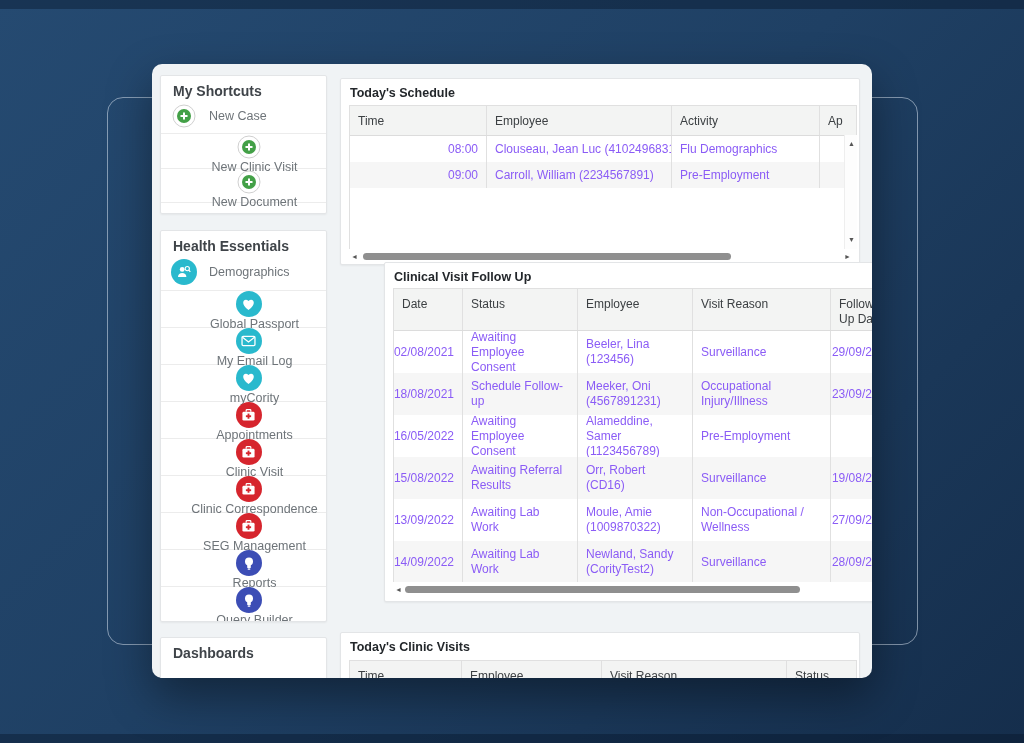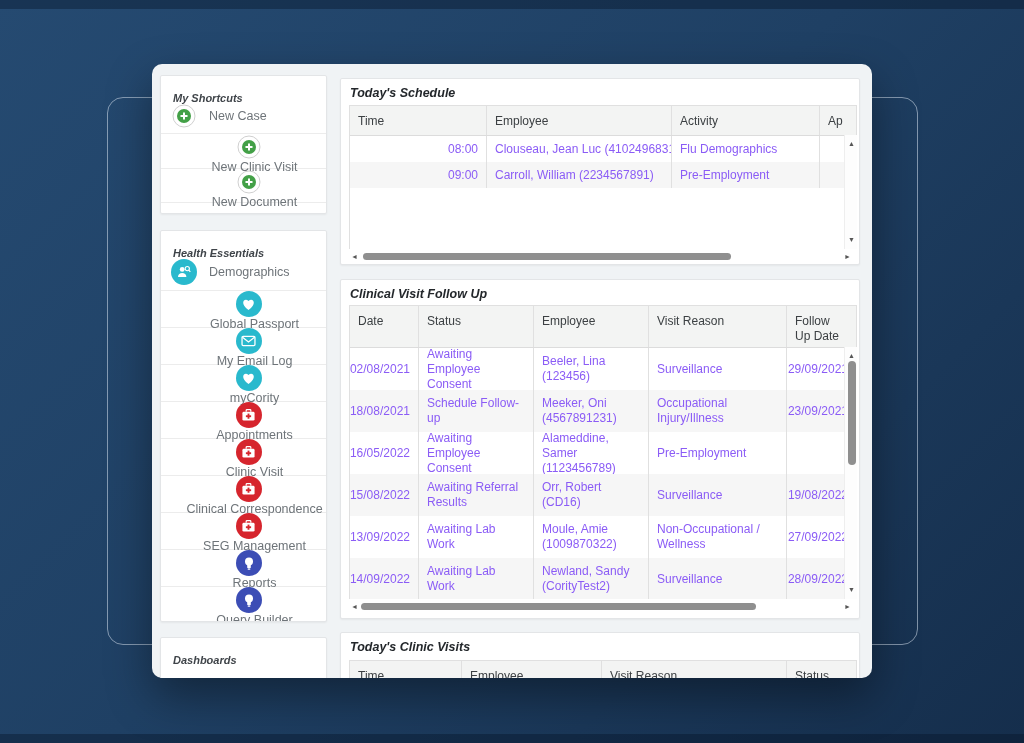--- a/index.html
+++ b/index.html
@@ -16,37 +16,37 @@
 
   .card { position:absolute; left:152px; top:64px; width:720px; height:614px;
     background:#f0f3f5; border-radius:10px; box-shadow:0 18px 45px rgba(0,0,0,.4); overflow:hidden; }
 
   
   .panel { position:absolute; background:#fff; border:1px solid #e3e5e7; border-radius:2px;
     box-shadow:0 1px 2px rgba(0,0,0,.05); overflow:hidden; }
   .p1 { left:8px; top:11px; width:167px; height:139px; }
   .p2 { left:8px; top:166px; width:167px; height:392px; }
   .p3 { left:8px; top:573px; width:167px; height:90px; }
-  .sec-label { height:22px; padding:16px 0 0 12px; font-size:11px; font-weight:bold; color:#3f4449;font-style:italic; }
+  .sec-label { height:22px; padding:7px 0 0 12px; font-size:14px; font-weight:bold; color:#3f4449; }
   .s-item { display:flex; align-items:center; height:35px; padding-left:10px; cursor:pointer; }
   .p2 .s-item { height:37px; }
   .s-item + .s-item { border-top:1px solid #ececec;flex-direction:column; }
   .p1 .s-item.last { border-bottom:1px solid #ececec; }
   .s-label { margin-left:12px; font-size:12.5px; color:#6e7479; }
   .ico { width:26px; height:26px; border-radius:50%; display:flex; align-items:center; justify-content:center; flex:0 0 26px; }
   .ico svg { display:block; }
   .ico.plain { background:none; }
 
   
   .widget { position:absolute; left:188px; width:520px; background:#fff;
     border:1px solid #e3e5e7; border-radius:2px; box-shadow:0 1px 2px rgba(0,0,0,.05); overflow:hidden; }
   .w1 { top:14px; height:187px; }
-  .w2 { top:215px; height:340px; }
+  .w2 { top:198px; height:340px;margin-left:44px; }
   .w3 { top:568px; height:140px; }
-  .w-title { height:18px; padding:7px 12px 0 9px; font-size:12.5px; font-weight:bold; color:#23272b;font-style:italic; }
+  .w-title { height:18px; padding:7px 12px 0 9px; font-size:12.5px; font-weight:bold; color:#23272b; }
 
   .grid { position:absolute; left:8px; right:2px; border:1px solid #e0e0e0; border-bottom:none; overflow:hidden; }
   .w1 .grid { top:26px; height:144px; }
   .w2 .grid { top:25px; height:294px; }
   .w3 .grid { top:27px; height:120px; }
 
   .g-head { display:flex; background:#f3f4f3; border-bottom:1px solid #dcdcdc; }
   .w1 .g-head { height:30px; }
   .w2 .g-head { height:42px; }
   .w3 .g-head { height:30px; }
@@ -194,21 +194,21 @@
       </div>
       <div class="s-item">
         <span class="ico" style="background:#d6252d">
           <svg width="15" height="14" viewBox="0 0 16 15">
               <path d="M5.5 4V2.6c0-.5.4-.9.9-.9h3.2c.5 0 .9.4.9.9V4" fill="none" stroke="#fff" stroke-width="1.3"></path>
               <rect x="1.5" y="4" width="13" height="9.5" rx="1.5" fill="#fff"></rect>
               <rect x="7" y="6" width="2" height="5.5" fill="#d6252d"></rect>
               <rect x="5.2" y="7.8" width="5.6" height="2" fill="#d6252d"></rect>
             </svg>
         </span>
-        <span class="s-label">Clinical Correspondence</span>
+        <span class="s-label">Clinic Correspondence</span>
       </div>
       <div class="s-item">
         <span class="ico" style="background:#d6252d">
           <svg width="15" height="14" viewBox="0 0 16 15">
               <path d="M5.5 4V2.6c0-.5.4-.9.9-.9h3.2c.5 0 .9.4.9.9V4" fill="none" stroke="#fff" stroke-width="1.3"></path>
               <rect x="1.5" y="4" width="13" height="9.5" rx="1.5" fill="#fff"></rect>
               <rect x="7" y="6" width="2" height="5.5" fill="#d6252d"></rect>
               <rect x="5.2" y="7.8" width="5.6" height="2" fill="#d6252d"></rect>
             </svg>
         </span>

